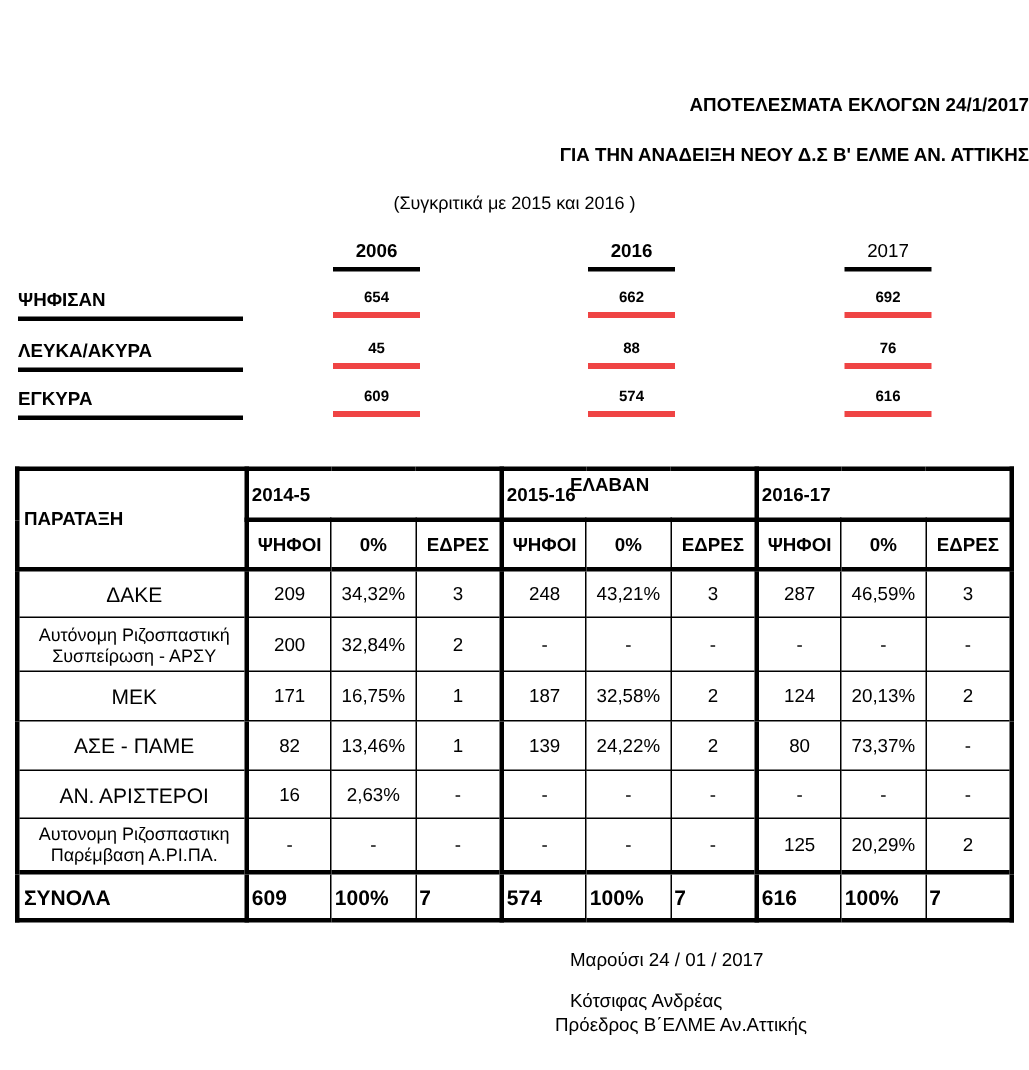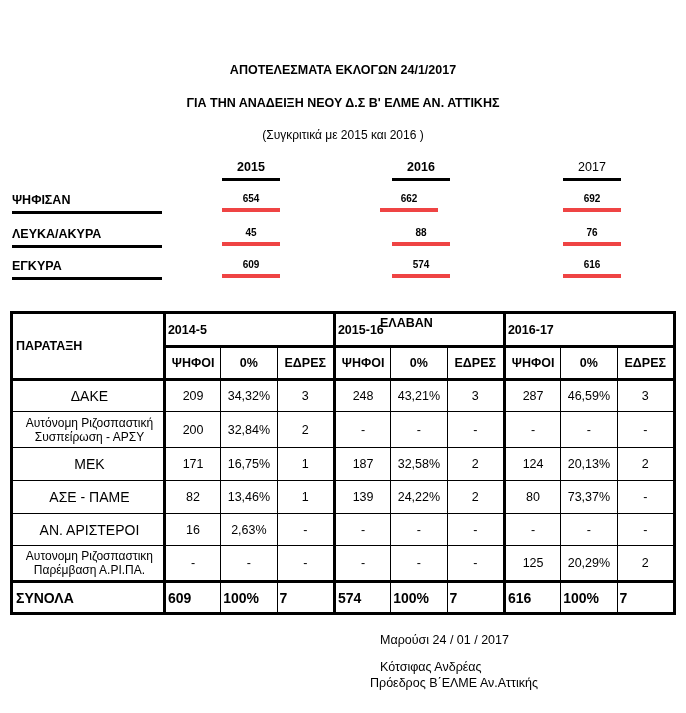--- a/index.html
+++ b/index.html
@@ -1,19 +1,19 @@
 <!DOCTYPE html>
 <html><head>
 <meta charset="utf-8">
 <style>
   html, body { margin: 0; padding: 0; background: #ffffff; }
   body { width: 686px; height: 713px; position: relative; overflow: hidden;
          font-family: "Liberation Sans", sans-serif; color: #000; }
   .abs { position: absolute; }
-  .title { font-weight: bold; font-size: 12.5px; left: 0; width: 686px; text-align: center; }
+  .title { font-weight: bold; font-size: 12.5px; left: 0; width: 686px; text-align: right; }
   .subtitle { font-size: 12px; left: 0; width: 686px; text-align: center; }
   .yearhdr { font-size: 12.5px; text-align: center; width: 58px; }
   .yearhdr.bold { font-weight: bold; }
   .uline { border-bottom: 3px solid #000; }
   .sumlabel { font-weight: bold; font-size: 12.5px; left: 12px; width: 150px; padding-bottom: 4px; border-bottom: 3px solid #000; }
   .sumval { font-weight: bold; font-size: 10px; text-align: center; width: 58px; padding-bottom: 4px; border-bottom: 4px solid #ef4444; }
   .elavan { font-weight: bold; font-size: 12.5px; left: 380px; top: 292px; margin-top: 24px; }
 
   table.res { position: absolute; left: 10px; top: 311px; border-collapse: collapse;
               table-layout: fixed; width: 666px; }
@@ -36,27 +36,27 @@
 
   .footer { font-size: 12.5px; text-align: left; }
 </style>
 </head>
 <body>
 
 <div class="abs title" style="top:63px;">ΑΠΟΤΕΛΕΣΜΑΤΑ ΕΚΛΟΓΩΝ   24/1/2017</div>
 <div class="abs title" style="top:96px;">ΓΙΑ ΤΗΝ ΑΝΑΔΕΙΞΗ ΝΕΟΥ Δ.Σ Β'  ΕΛΜΕ ΑΝ. ΑΤΤΙΚΗΣ</div>
 <div class="abs subtitle" style="top:128px;">(Συγκριτικά με  2015 και 2016 )</div>
 
-<div class="abs yearhdr bold uline" style="left:222px; top:160px; padding-bottom:4px;">2015</div>
+<div class="abs yearhdr bold uline" style="left:222px; top:160px; padding-bottom:4px;">2006</div>
 <div class="abs yearhdr bold uline" style="left:392px; top:160px; padding-bottom:4px;">2016</div>
 <div class="abs yearhdr uline" style="left:563px; top:160px; padding-bottom:4px;">2017</div>
 
 <div class="abs sumlabel" style="top:193px;">ΨΗΦΙΣΑΝ</div>
 <div class="abs sumval" style="left:222px; top:193px;">654</div>
-<div class="abs sumval" style="left:380px; top:193px;text-align:center;">662</div>
+<div class="abs sumval" style="left:392px; top:193px;text-align:center;">662</div>
 <div class="abs sumval" style="left:563px; top:193px;">692</div>
 
 <div class="abs sumlabel" style="top:227px;">ΛΕΥΚΑ/ΑΚΥΡΑ</div>
 <div class="abs sumval" style="left:222px; top:227px;">45</div>
 <div class="abs sumval" style="left:392px; top:227px;">88</div>
 <div class="abs sumval" style="left:563px; top:227px;">76</div>
 
 <div class="abs sumlabel" style="top:259px;">ΕΓΚΥΡΑ</div>
 <div class="abs sumval" style="left:222px; top:259px;">609</div>
 <div class="abs sumval" style="left:392px; top:259px;">574</div>

